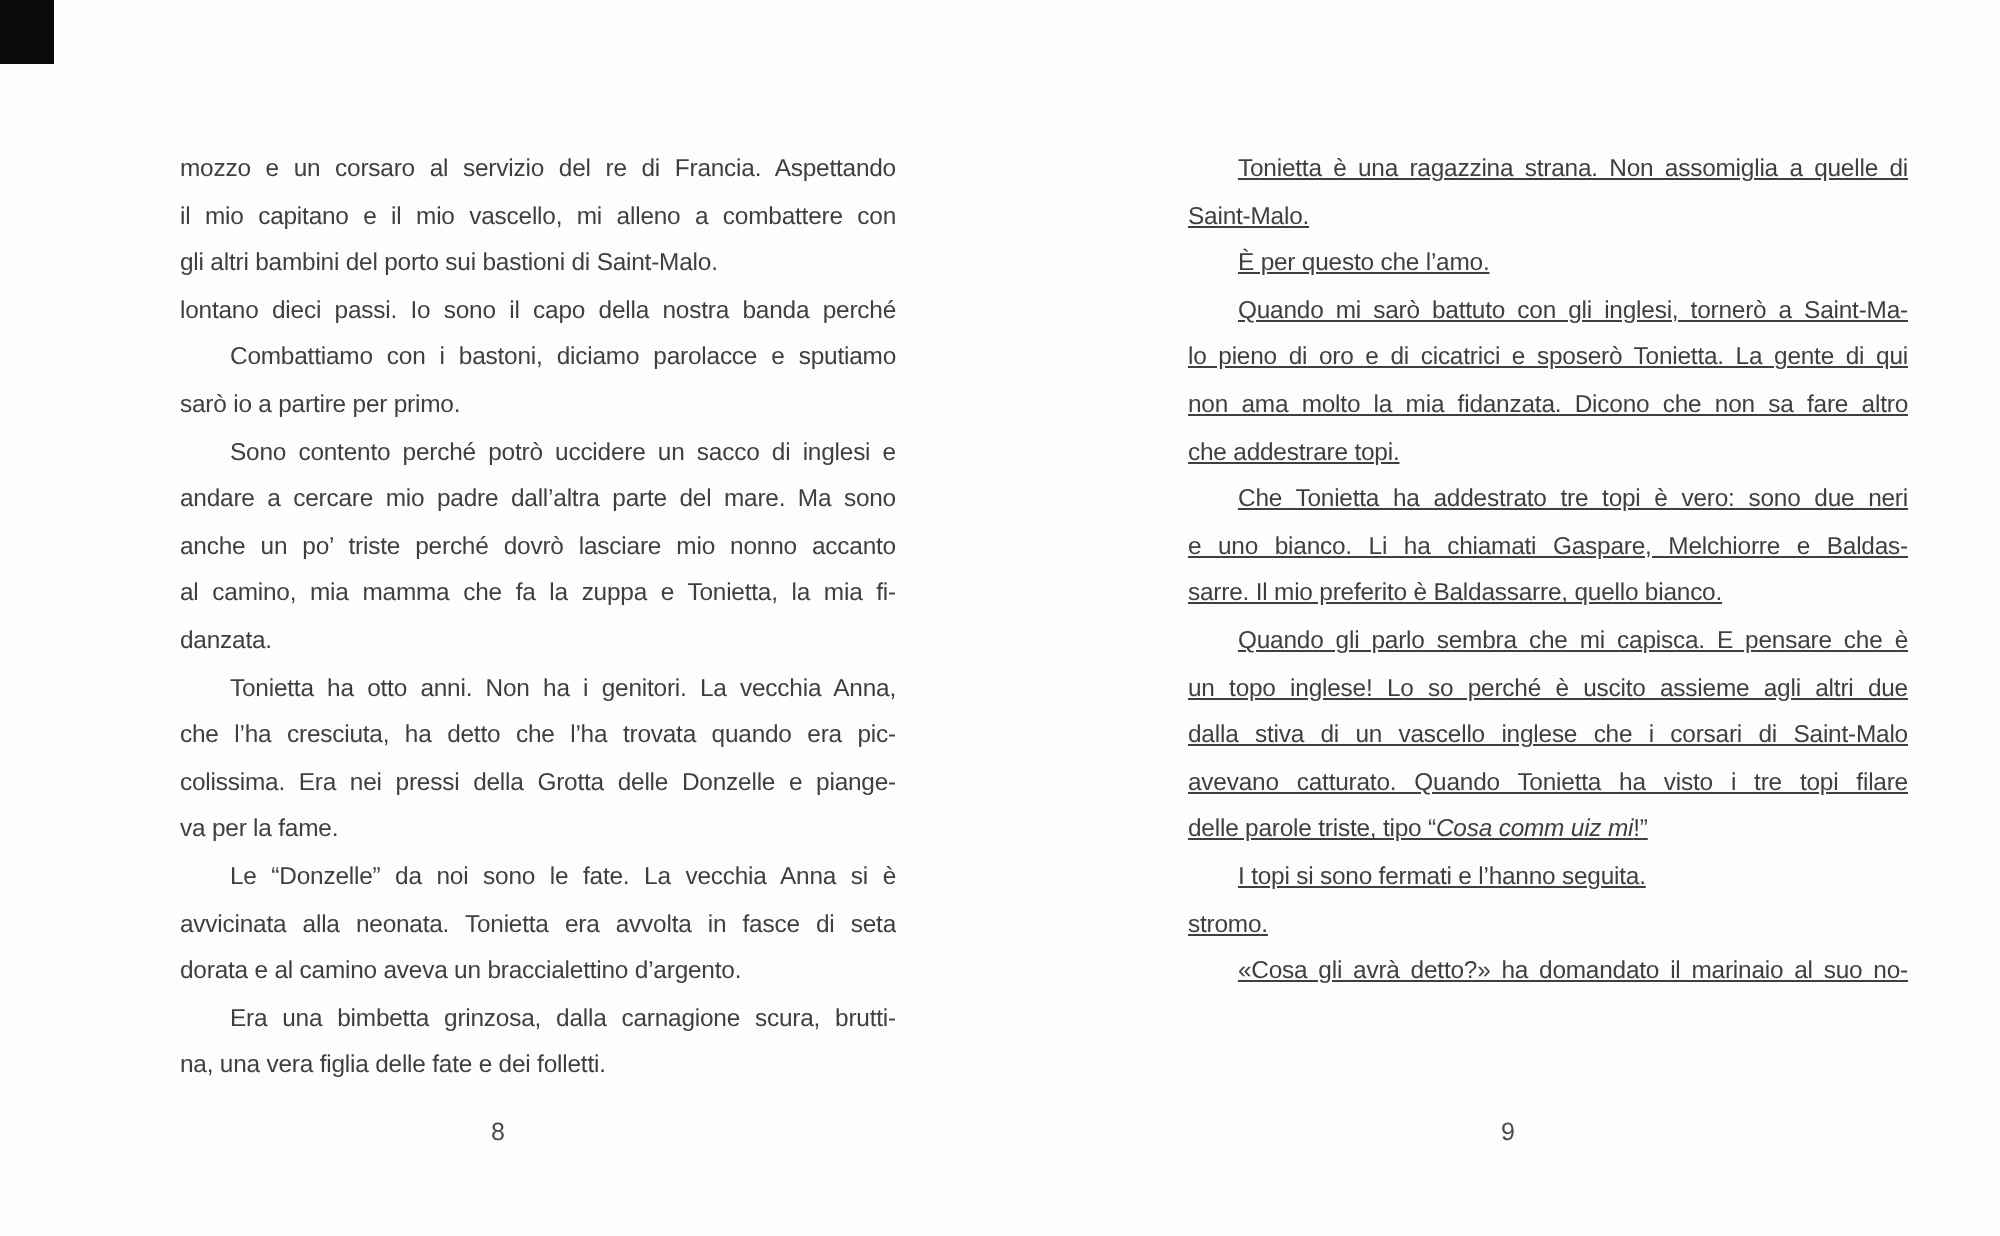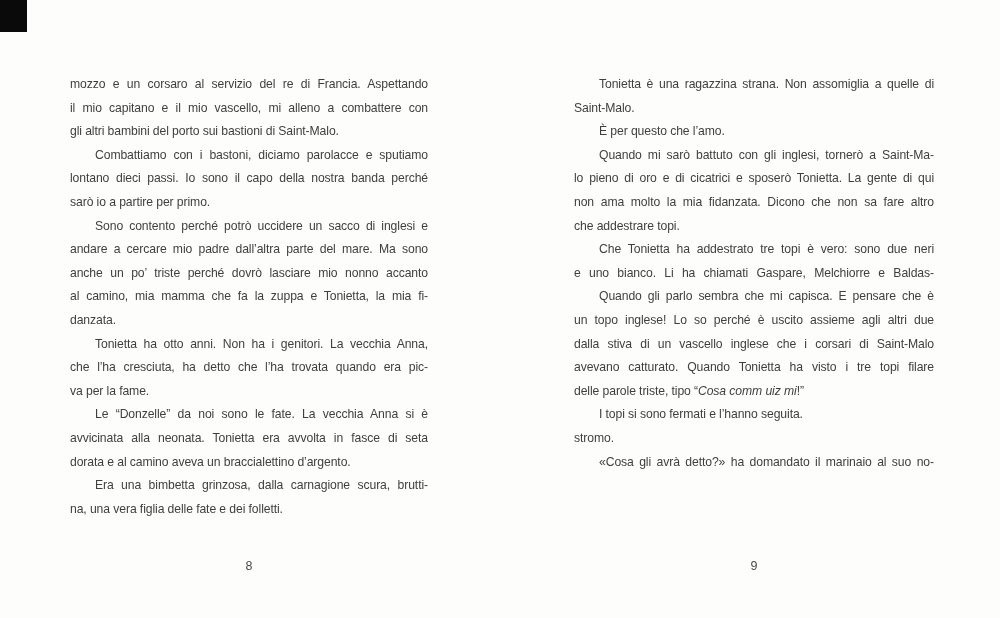--- a/index.html
+++ b/index.html
@@ -17,23 +17,24 @@
     background: #0a0a0a;
   }
   .page-column {
     position: absolute;
     top: 73px;
     color: #3f3f3f;
     font-size: 12.2px;
     font-weight: 300;
     letter-spacing: -0.1px;
     line-height: 23.6px;
+    margin-left: 20px;
   }
   .page-left  { left: 70px;  width: 358px; }
-  .page-right { left: 574px; width: 360px; }
+  .page-right { left: 574px; width: 360px; text-decoration: underline; }
   .line {
     height: 23.6px;
     overflow: hidden;
     text-align: justify;
     text-align-last: justify;
   }
   .line.endp { text-align-last: left; }
   .line.indent { text-indent: 25px; }
   .it { font-style: italic; }
   .folio {
@@ -49,48 +50,50 @@
 </style>
 </head>
 <body>
 
 <div class="corner-mark"></div>
 
 <div class="page-column page-left">
     <div class="line">mozzo e un corsaro al servizio del re di Francia. Aspettando</div>
     <div class="line">il mio capitano e il mio vascello, mi alleno a combattere con</div>
     <div class="line endp">gli altri bambini del porto sui bastioni di Saint-Malo.</div>
+    <div class="line">lontano dieci passi. Io sono il capo della nostra banda perché</div>
     <div class="line indent">Combattiamo con i bastoni, diciamo parolacce e sputiamo</div>
-    <div class="line">lontano dieci passi. Io sono il capo della nostra banda perché</div>
     <div class="line endp">sarò io a partire per primo.</div>
     <div class="line indent">Sono contento perché potrò uccidere un sacco di inglesi e</div>
     <div class="line">andare a cercare mio padre dall’altra parte del mare. Ma sono</div>
     <div class="line">anche un po’ triste perché dovrò lasciare mio nonno accanto</div>
     <div class="line">al camino, mia mamma che fa la zuppa e Tonietta, la mia fi-</div>
     <div class="line endp">danzata.</div>
     <div class="line indent">Tonietta ha otto anni. Non ha i genitori. La vecchia Anna,</div>
     <div class="line">che l’ha cresciuta, ha detto che l’ha trovata quando era pic-</div>
+    <div class="line">colissima. Era nei pressi della Grotta delle Donzelle e piange-</div>
     <div class="line endp">va per la fame.</div>
     <div class="line indent">Le “Donzelle” da noi sono le fate. La vecchia Anna si è</div>
     <div class="line">avvicinata alla neonata. Tonietta era avvolta in fasce di seta</div>
     <div class="line endp">dorata e al camino aveva un braccialettino d’argento.</div>
     <div class="line indent">Era una bimbetta grinzosa, dalla carnagione scura, brutti-</div>
     <div class="line endp">na, una vera figlia delle fate e dei folletti.</div>
   </div>
 
 <div class="page-column page-right">
     <div class="line indent">Tonietta è una ragazzina strana. Non assomiglia a quelle di</div>
     <div class="line endp">Saint-Malo.</div>
     <div class="line indent endp">È per questo che l’amo.</div>
     <div class="line indent">Quando mi sarò battuto con gli inglesi, tornerò a Saint-Ma-</div>
     <div class="line">lo pieno di oro e di cicatrici e sposerò Tonietta. La gente di qui</div>
     <div class="line">non ama molto la mia fidanzata. Dicono che non sa fare altro</div>
     <div class="line endp">che addestrare topi.</div>
     <div class="line indent">Che Tonietta ha addestrato tre topi è vero: sono due neri</div>
     <div class="line">e uno bianco. Li ha chiamati Gaspare, Melchiorre e Baldas-</div>
+    <div class="line endp">sarre. Il mio preferito è Baldassarre, quello bianco.</div>
     <div class="line indent">Quando gli parlo sembra che mi capisca. E pensare che è</div>
     <div class="line">un topo inglese! Lo so perché è uscito assieme agli altri due</div>
     <div class="line">dalla stiva di un vascello inglese che i corsari di Saint-Malo</div>
     <div class="line">avevano catturato. Quando Tonietta ha visto i tre topi filare</div>
     <div class="line endp"><span>delle parole triste, tipo “</span><span class="it">Cosa comm uiz mi</span><span>!”</span></div>
     <div class="line indent endp">I topi si sono fermati e l’hanno seguita.</div>
     <div class="line endp">stromo.</div>
     <div class="line indent">«Cosa gli avrà detto?» ha domandato il marinaio al suo no-</div>
   </div>
 

